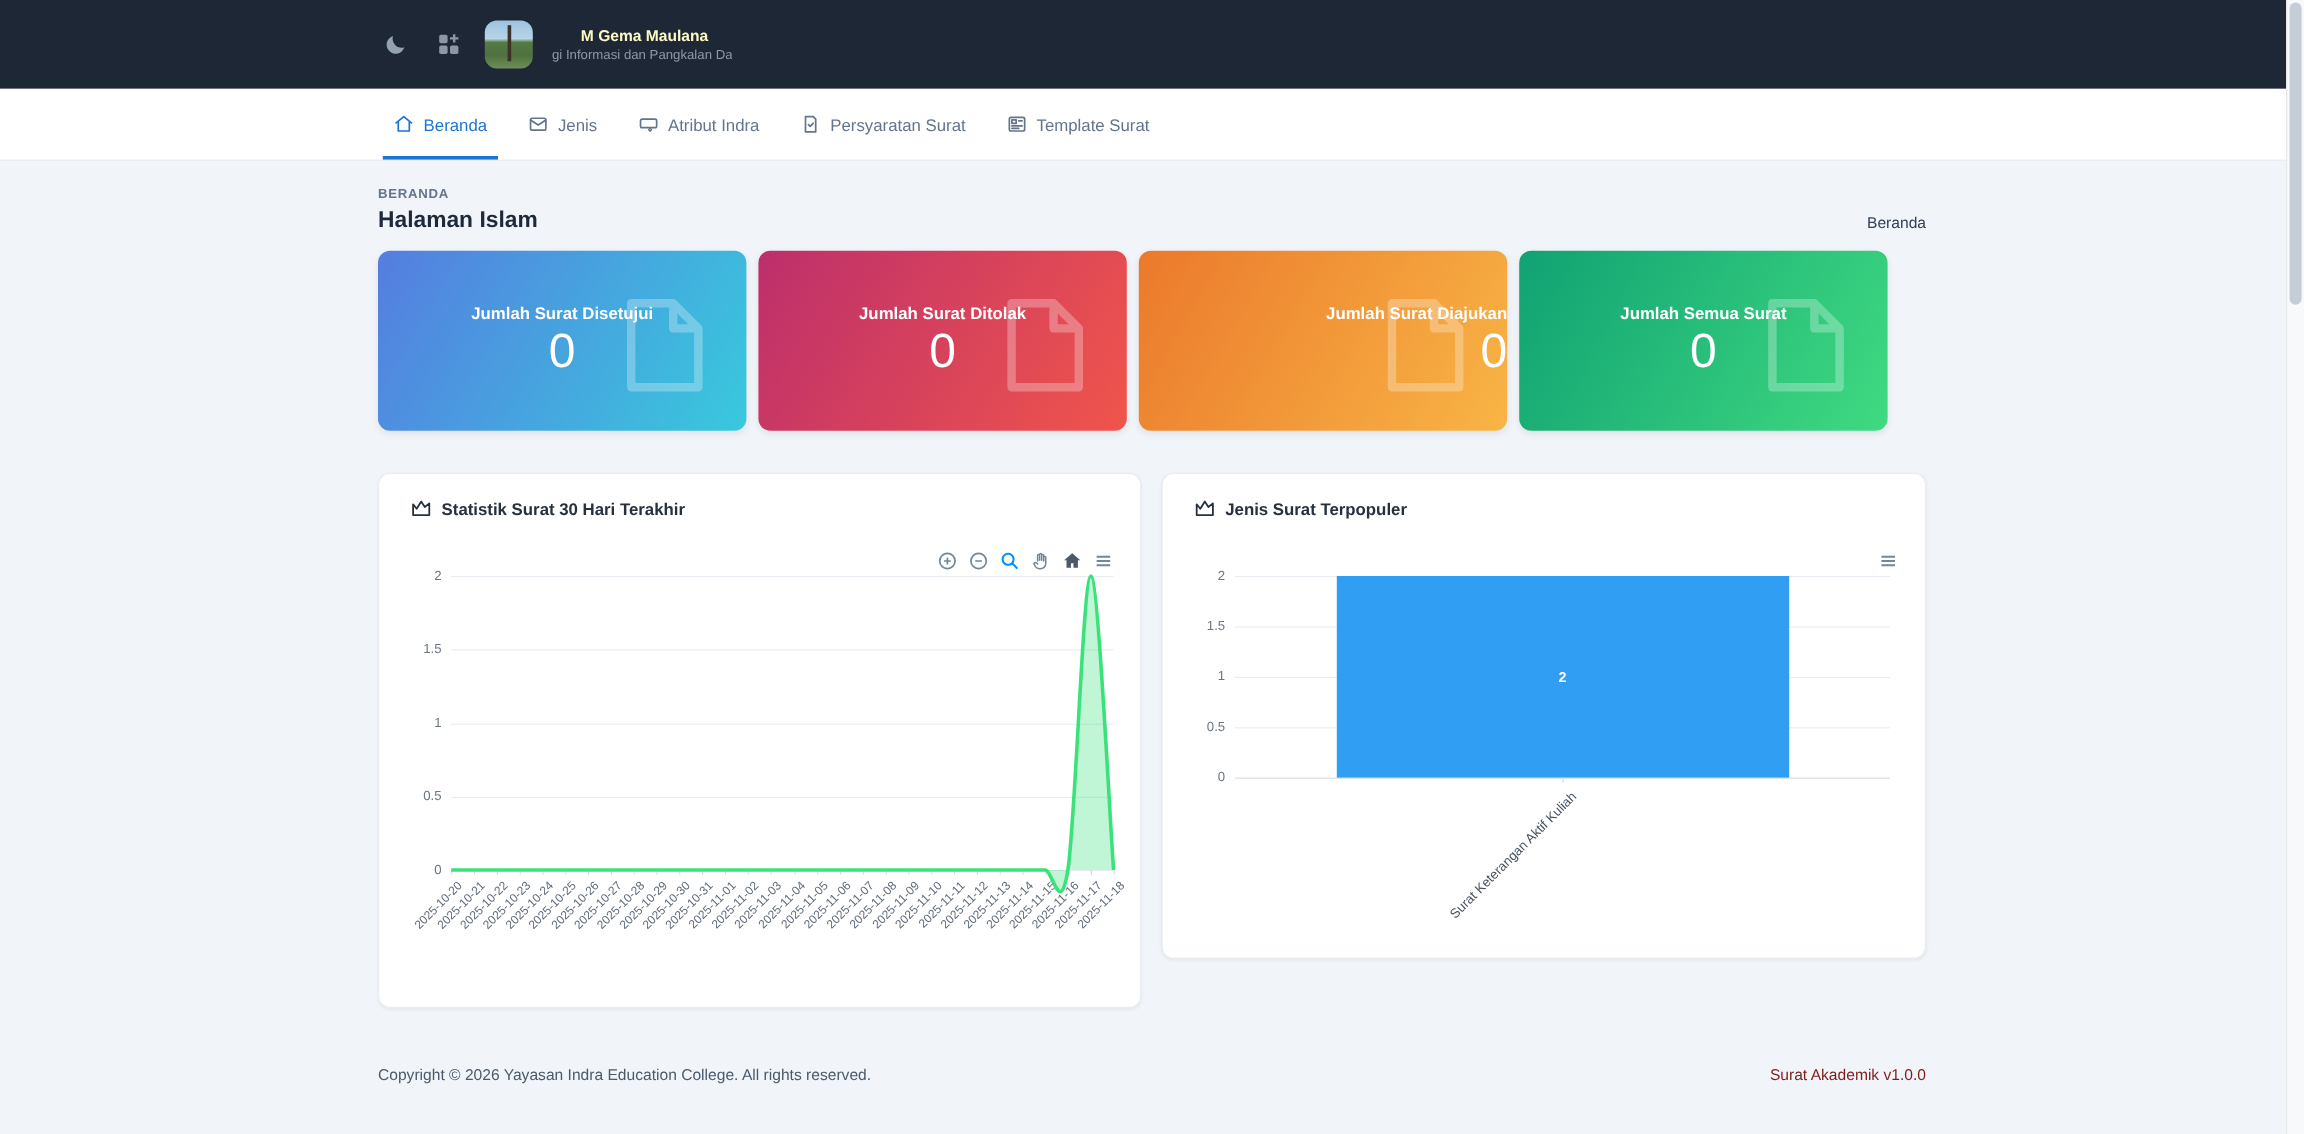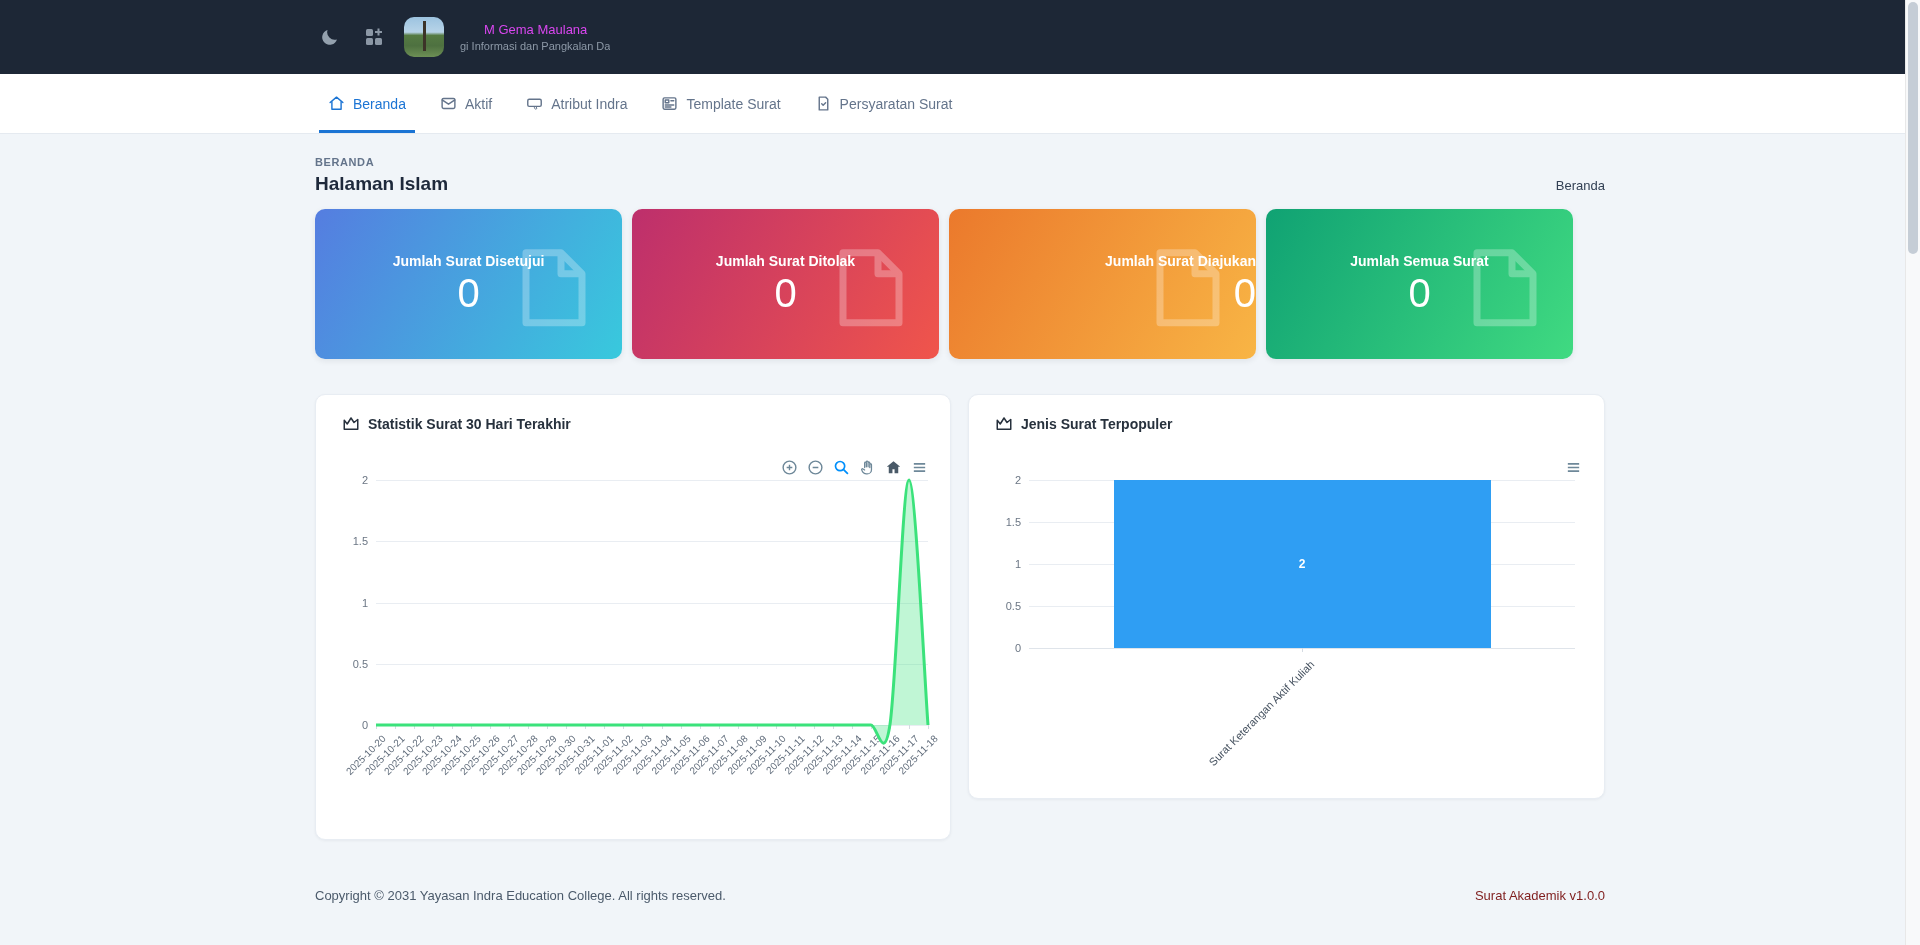--- a/index.html
+++ b/index.html
@@ -19,21 +19,21 @@
   .emblem-base { width:14px; height:4px; background:#e8cf6e; margin-top:1px; }
   .broken-img { display:flex; align-items:center; gap:4px; color:#ffffff; font-size:17px; }
   .brand-text .t1 { color:#ffffff; font-size:15px; font-weight:bold; letter-spacing:.2px; }
   .brand-text .t2 { color:#d2dae4; font-size:12px; margin-top:3px; }
   .header-right { display:flex; align-items:center; gap:16px; }
   .icon-btn { background:none; border:none; cursor:pointer; display:flex; align-items:center; padding:4px; }
   .avatar { width:40px; height:40px; border-radius:10px; overflow:hidden; position:relative;
             background:linear-gradient(to bottom,#9cc3e0 0%,#b8d4e8 38%,#557a43 46%,#4e7140 72%,#6d8f55 100%); }
   .avatar::after { content:""; position:absolute; left:19px; top:4px; width:3px; height:30px; background:#3c3328; }
   .user-block { max-width:150px; overflow:hidden; }
-  .user-name { color:#d946ef; font-size:13px; font-weight:normal; white-space:nowrap;padding-left:24px; }
+  .user-name { color:#fef9c3; font-size:13px; font-weight:bold; white-space:nowrap;padding-left:24px; }
   .user-role { color:#8d99a7; font-size:11px; margin-top:3px; white-space:nowrap; }
 
   
   .nav-bar { height:60px; background:#ffffff; border-bottom:1px solid #e5eaf0; }
   .tabs { height:100%; display:flex; align-items:stretch; gap:28px; padding-left:10px; }
   .tab { display:flex; align-items:center; gap:8px; font-size:14px; color:#64748b; cursor:pointer;
          position:relative; padding:0 3px; }
   .tab svg { stroke:#64748b; }
   .tab.active { color:#1b74d4; }
   .tab.active svg { stroke:#1b74d4; }
@@ -117,43 +117,43 @@
           <path d="M3 10.5 12 3l9 7.5"></path>
           <path d="M5.5 9.5V20h13V9.5"></path>
         </svg>
       <span>Beranda</span>
     </div>
     <div class="tab">
       <svg width="17" height="17" viewBox="0 0 24 24" fill="none" stroke-width="2" stroke-linecap="round" stroke-linejoin="round">
           <rect x="3" y="5" width="18" height="14" rx="2"></rect>
           <path d="M3 7l9 6 9-6"></path>
         </svg>
-      <span>Aktif</span>
+      <span>Jenis</span>
     </div>
     <div class="tab">
       <svg width="17" height="17" viewBox="0 0 24 24" fill="none" stroke-width="2" stroke-linecap="round" stroke-linejoin="round">
           <rect x="2.5" y="6" width="19" height="10" rx="2"></rect>
           <path d="M12 18.5l1.8 1.8 1.8-1.8-1.8-1.8z" stroke-width="1.4"></path>
         </svg>
       <span>Atribut Indra</span>
+    </div>
+    <div class="tab">
+      <svg width="17" height="17" viewBox="0 0 24 24" fill="none" stroke-width="2" stroke-linecap="round" stroke-linejoin="round">
+          <path d="M6 3h9l3 3v15H6z"></path>
+          <path d="M9.5 12.5l2 2 3.5-3.5"></path>
+        </svg>
+      <span>Persyaratan Surat</span>
     </div>
     <div class="tab">
       <svg width="17" height="17" viewBox="0 0 24 24" fill="none" stroke-width="2" stroke-linecap="round" stroke-linejoin="round">
           <rect x="3" y="4" width="18" height="16" rx="2"></rect>
           <rect x="6" y="7" width="5" height="4"></rect>
           <path d="M14 8h4M6 14h12M6 17h8"></path>
         </svg>
       <span>Template Surat</span>
-    </div>
-    <div class="tab">
-      <svg width="17" height="17" viewBox="0 0 24 24" fill="none" stroke-width="2" stroke-linecap="round" stroke-linejoin="round">
-          <path d="M6 3h9l3 3v15H6z"></path>
-          <path d="M9.5 12.5l2 2 3.5-3.5"></path>
-        </svg>
-      <span>Persyaratan Surat</span>
     </div>
   </div>
 </nav>
 
 <main class="container">
   <div class="page-head">
     <div class="eyebrow">BERANDA</div>
     <div class="title-row">
       <h1 class="page-title">Halaman Islam</h1>
       <div class="breadcrumb">Beranda</div>
@@ -345,20 +345,20 @@
           <div class="axisline" style="left: 60px; top: 253px; width: 546px;"></div>
           <div class="bar" style="left: 144.5px; top: 85px; width: 377px; height: 168px; background: rgb(47, 158, 243);"></div>
           <div class="bar-label" style="left: 333px; top: 169px;">2</div>
           <div class="xtick" style="left: 333px; top: 253px;"></div>
           <div class="xlab" style="left: 339px; top: 263px; font-size: 11px; color: rgb(68, 80, 94);">Surat Keterangan Aktif Kuliah</div>
         </div>
     </section>
   </div>
 
   <footer class="footer">
-    <div>Copyright © 2031 Yayasan Indra Education College. All rights reserved.</div>
+    <div>Copyright © 2026 Yayasan Indra Education College. All rights reserved.</div>
     <div class="ver">Surat Akademik v1.0.0</div>
   </footer>
 </main>
 
 <div class="scrollbar">
     <div class="thumb"></div>
   </div>
 
 </body></html>

